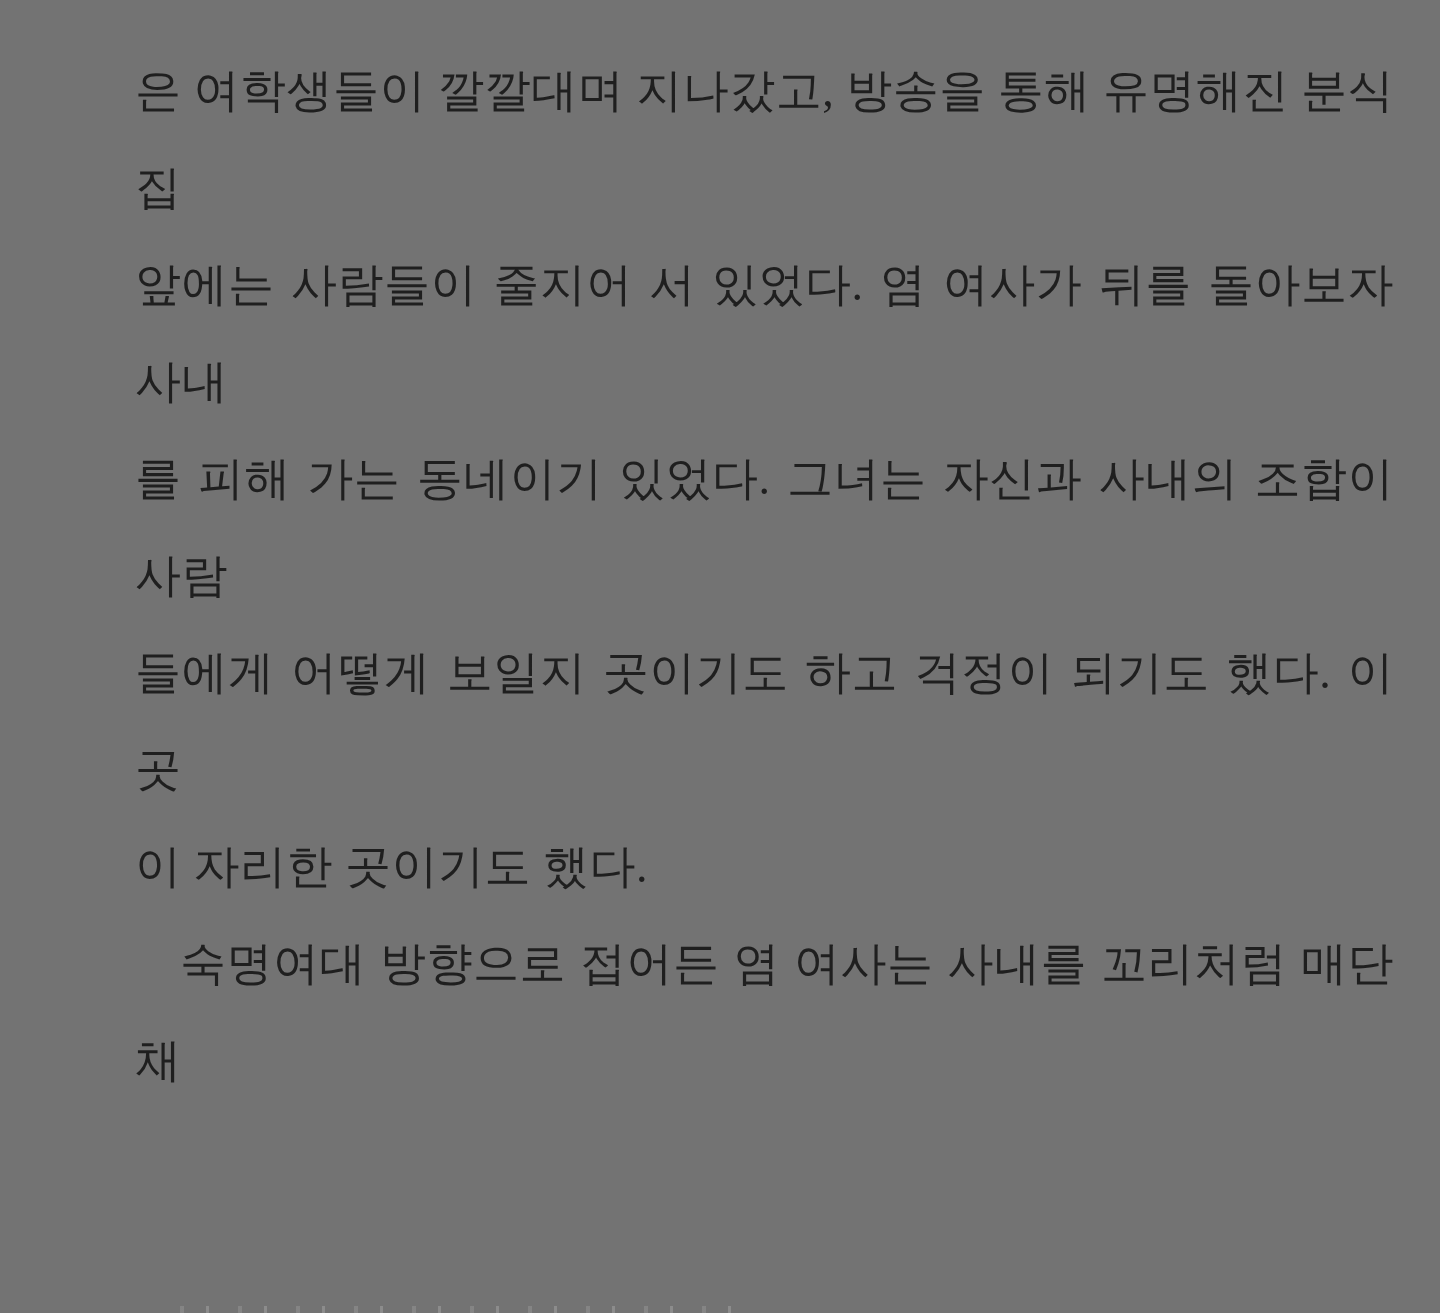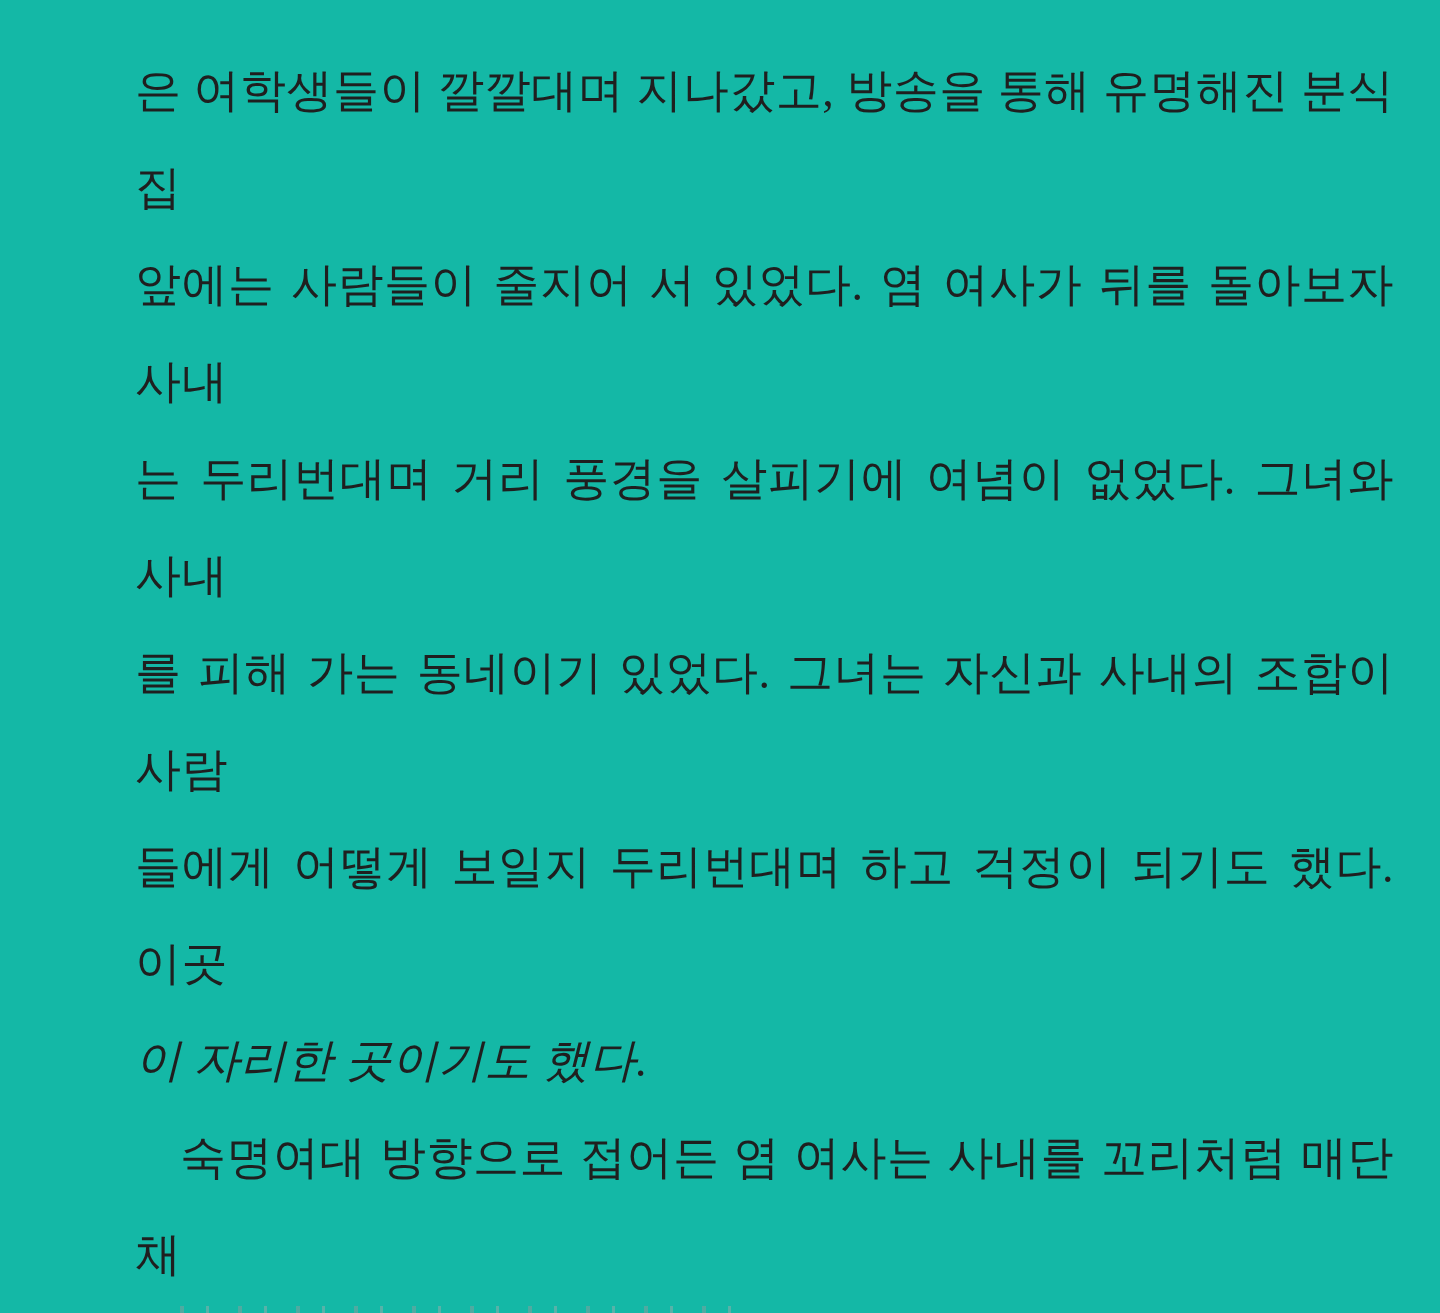--- a/index.html
+++ b/index.html
@@ -4,21 +4,21 @@
 <style>
   html, body {
     margin: 0;
     padding: 0;
     background: #ffffff;
   }
   .page {
     position: relative;
     width: 1440px;
     height: 1313px;
-    background: #14b8a6;
+    background: #737373;
     overflow: hidden;
     font-family: "Liberation Serif", "DejaVu Serif", serif;
     color: #1f1f1f;
     box-sizing: border-box;
   }
   .text-block {
     position: absolute;
     top: 42px;
     left: 135px;
     right: 46px;
@@ -29,21 +29,20 @@
     letter-spacing: 0.5px;
     white-space: normal;
     text-align: justify;
     text-align-last: justify;
     color: #1f1f1f;
     text-rendering: optimizeLegibility;
   }
   .line.para-end {
     text-align: left;
     text-align-last: left;
-    font-style: italic;
   }
   .line.indent {
     text-indent: 45px;
   }
   
   .clip-hint {
     position: absolute;
     left: 180px;
     bottom: 0px;
     width: 560px;
@@ -58,21 +57,20 @@
     );
   }
 </style>
 </head>
 <body>
 
 <div class="page">
   <div class="text-block">
     <div class="line">은 여학생들이 깔깔대며 지나갔고, 방송을 통해 유명해진 분식집</div>
     <div class="line">앞에는 사람들이 줄지어 서 있었다. 염 여사가 뒤를 돌아보자 사내</div>
-    <div class="line">는 두리번대며 거리 풍경을 살피기에 여념이 없었다. 그녀와 사내</div>
     <div class="line">를 피해 가는 동네이기 있었다. 그녀는 자신과 사내의 조합이 사람</div>
-    <div class="line">들에게 어떻게 보일지 두리번대며 하고 걱정이 되기도 했다. 이곳</div>
+    <div class="line">들에게 어떻게 보일지 곳이기도 하고 걱정이 되기도 했다. 이곳</div>
     <div class="line para-end">이 자리한 곳이기도 했다.</div>
     <div class="line indent">숙명여대 방향으로 접어든 염 여사는 사내를 꼬리처럼 매단 채</div>
 
   </div>
   <div class="clip-hint"></div>
 </div>
 
 </body></html>

